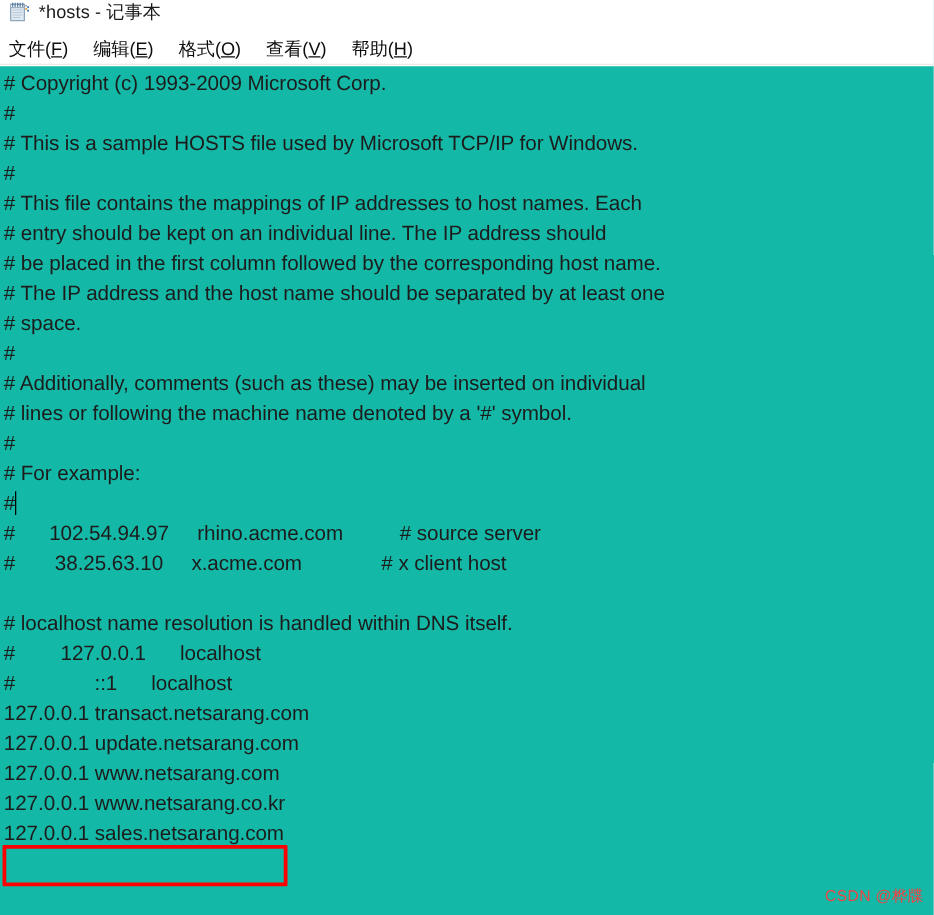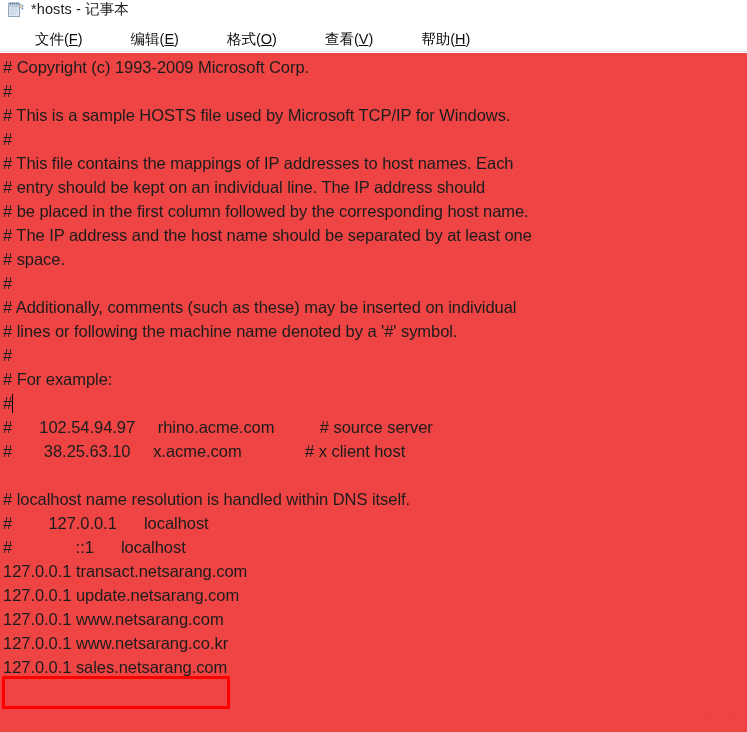--- a/index.html
+++ b/index.html
@@ -53,34 +53,33 @@
     border-bottom: 1px solid #e9e9ea;
   }
   .menu-item {
     font-size: 14.5px;
     color: #0d0d0d;
     margin-right: 18px;
     white-space: nowrap;
     cursor: default;
     user-select: none;
     padding: 1px 1px;
-    margin-left: 28px;
   }
   .menu-item .mn {
     text-decoration: underline;
   }
 
   
   .editor {
     position: absolute;
     top: 53px;
     left: 0;
     right: 0;
     bottom: 0;
-    background: #ef4444;
+    background: #14b8a6;
     overflow: hidden;
   }
   .text-doc {
     font-family: "Liberation Sans", sans-serif;
     font-size: 16.5px;
     line-height: 24px;
     color: #1c1c1c;
     white-space: pre;
     padding: 2px 0 0 3px;
     letter-spacing: -0.05px;

